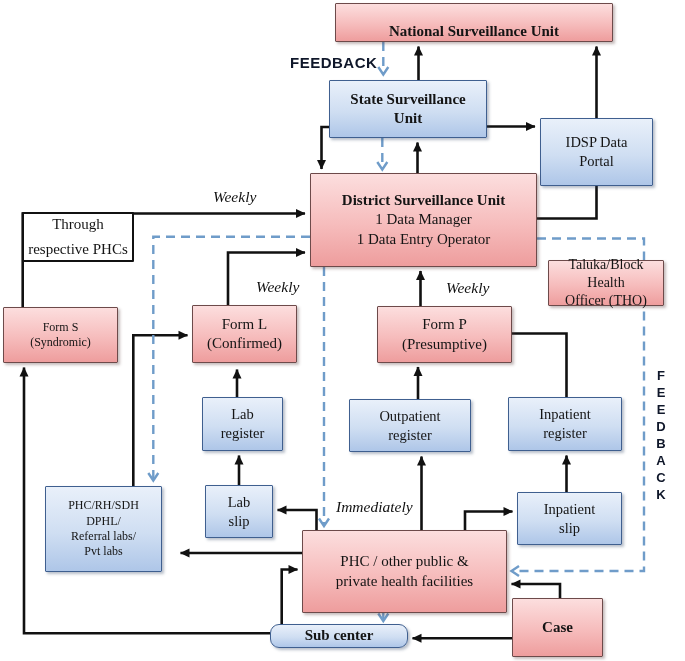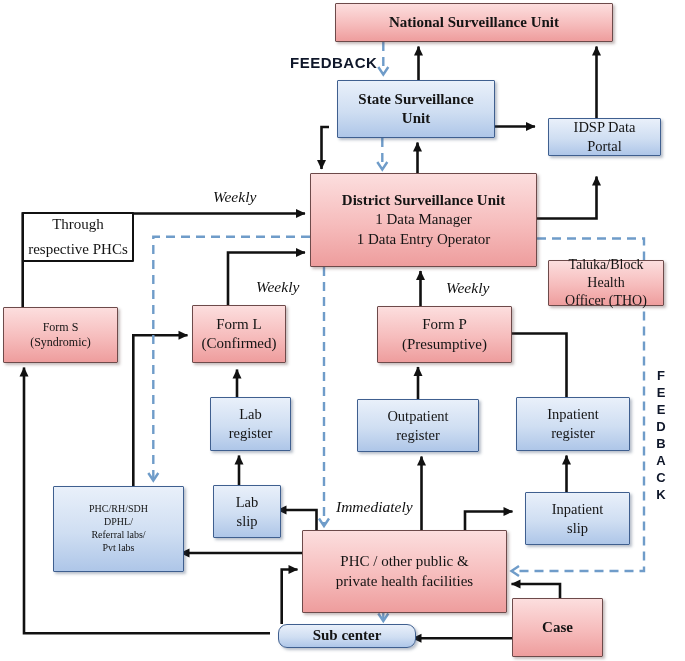--- a/index.html
+++ b/index.html
@@ -5,45 +5,45 @@
   html,body{margin:0;padding:0;background:#fff;}
   #stage{position:relative;width:685px;height:661px;background:#ffffff;overflow:hidden;
          font-family:"Liberation Serif", serif;}
   #connectors{position:absolute;left:0;top:0;z-index:1;}
   .box{position:absolute;z-index:2;box-sizing:border-box;display:flex;flex-direction:column;
        justify-content:center;align-items:center;text-align:center;color:#141414;
        font-size:14.5px;line-height:1.28;border-radius:1px;}
   .pink{background:linear-gradient(#fcdede 0%,#f6bcbc 55%,#ee9d9d 100%);
         border:1.6px solid #6d4a4a;box-shadow:2px 2px 3px rgba(90,60,60,.35);}
   .blue{background:linear-gradient(#e9f0fa 0%,#cfdef2 55%,#aec6e8 100%);
-        border:1.8px solid #3f5f8f;box-shadow:2px 2px 3px rgba(50,70,100,.35);margin-left:8px;}
+        border:1.8px solid #3f5f8f;box-shadow:2px 2px 3px rgba(50,70,100,.35);}
   .whitebox{background:#ffffff;border:2px solid #111;box-shadow:none;}
   .bold{font-weight:bold;}
   .lbl{position:absolute;z-index:3;white-space:nowrap;}
   .italic{font-style:italic;font-size:15.5px;color:#111;}
   .feedback{font-family:"Liberation Sans", sans-serif;font-weight:bold;color:#0f172a;}
   #feedback-top{left:290px;top:54px;font-size:15px;letter-spacing:.5px;}
   #feedback-right{left:653px;top:367px;width:16px;word-break:break-all;white-space:normal;
                   font-size:13px;line-height:17px;text-align:center;}
   
-  #national{left:335px;top:3px;width:278px;height:39px;font-size:15px;}
+  #national{left:335px;top:3px;width:278px;height:39px;font-size:15px;justify-content:flex-end;}
   #state{left:329px;top:80px;width:158px;height:58px;font-size:15px;}
-  #idsp{left:540px;top:118px;width:113px;height:38px;}
+  #idsp{left:540px;top:118px;width:113px;height:68px;}
   #dsu{left:310px;top:173px;width:227px;height:94px;font-size:15px;}
   #tho{left:548px;top:260px;width:116px;height:46px;font-size:14px;}
   #through-phcs{left:22px;top:212px;width:112px;height:50px;line-height:1.7;font-size:15px;}
   #form-s{left:3px;top:307px;width:115px;height:56px;font-size:12px;}
-  #form-l{left:192px;top:305px;width:94px;height:58px;font-size:15px;}
+  #form-l{left:192px;top:305px;width:105px;height:58px;font-size:15px;}
   #form-p{left:345px;top:306px;width:135px;height:57px;font-size:15px;margin-left:32px;}
   #lab-register{left:202px;top:397px;width:81px;height:54px;}
   #outpatient-register{left:349px;top:399px;width:122px;height:53px;}
   #inpatient-register{left:508px;top:397px;width:114px;height:54px;}
   #lab-slip{left:205px;top:485px;width:68px;height:53px;}
   #inpatient-slip{left:517px;top:492px;width:105px;height:53px;}
-  #phc-labs{left:45px;top:486px;width:131px;height:86px;font-size:10px;}
+  #phc-labs{left:45px;top:486px;width:117px;height:86px;font-size:12px;}
   #phc-facilities{left:302px;top:530px;width:205px;height:83px;font-size:15px;}
   #sub-center{left:270px;top:624px;width:138px;height:24px;font-size:15px;border-width:1.5px;border-radius:9px;}
   #case{left:512px;top:598px;width:91px;height:59px;font-size:15px;align-items:center;}
   #weekly-left{left:213px;top:188px;}
   #weekly-form-l{left:256px;top:278px;}
   #weekly-form-p{left:446px;top:279px;}
   #immediately{left:336px;top:498px;text-align:right;}
 </style>
 </head>
 <body>

